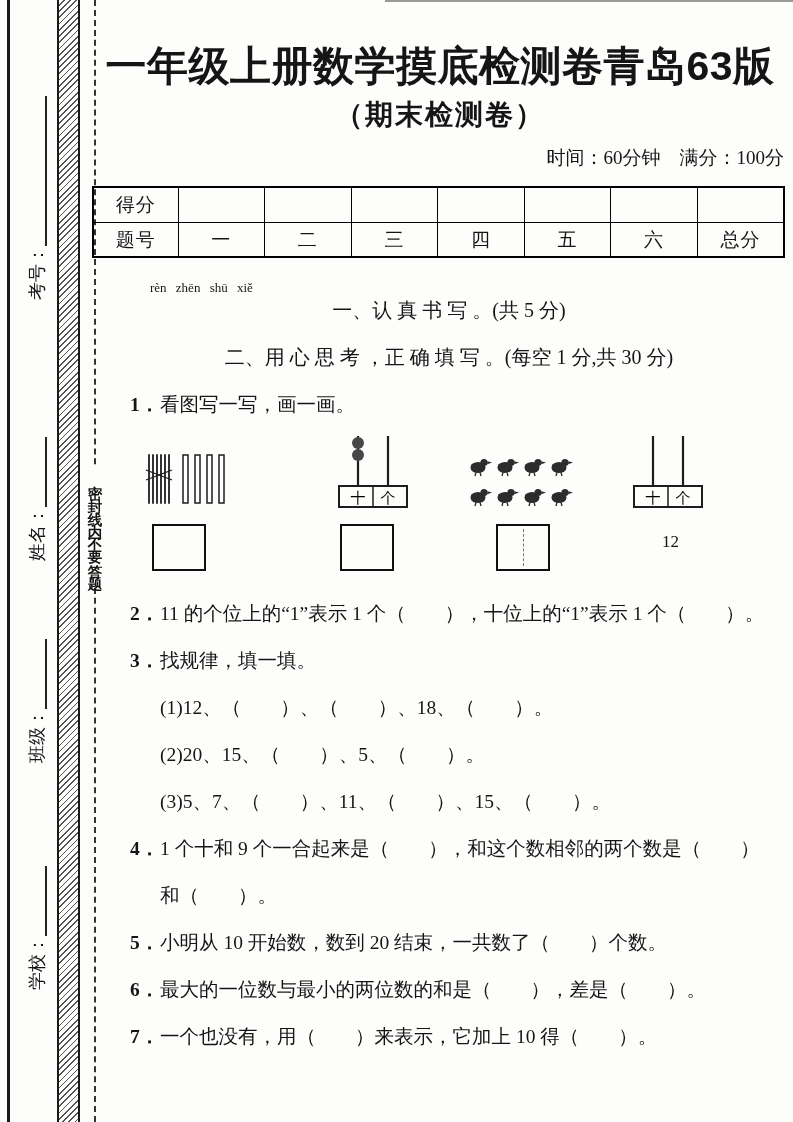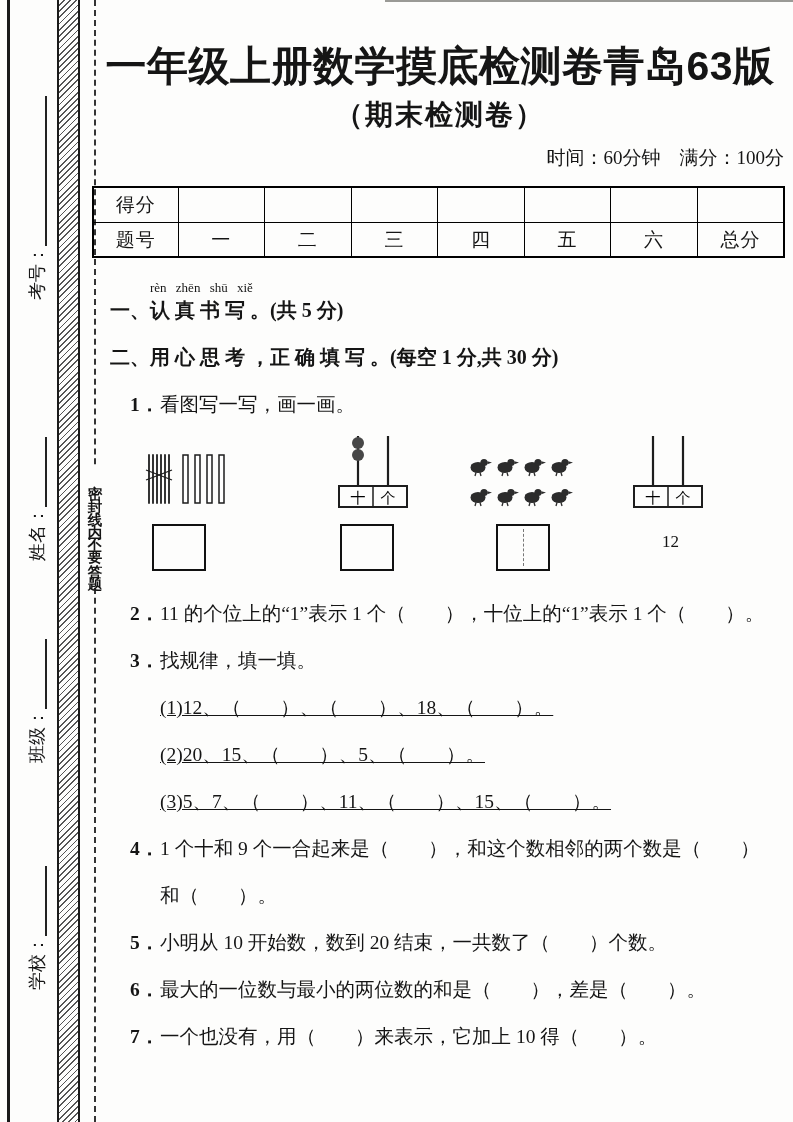--- a/index.html
+++ b/index.html
@@ -51,26 +51,26 @@
   .subtitle { margin-top:8px; text-align:center; font-size:28px; font-weight:700; letter-spacing:2px; line-height:1.2; }
   .meta { margin-top:14px; text-align:right; font-size:19px; padding-right:4px; line-height:1.3; }
 
   table.score-table { margin-top:16px; border-collapse:collapse; table-layout:fixed; width:693px; border:2px solid #000; }
   table.score-table td { border:1.5px solid #000; height:35px; text-align:center; font-size:19px; letter-spacing:1px; }
   table.score-table td.first { width:85px; }
 
   .section { margin-top:22px; margin-left:18px; }
   .section.s2 { margin-top:20px; }
   .pinyin { margin-left:40px; font-size:13px; word-spacing:6px; height:17px; white-space:pre; }
-  .sec-title { font-size:20px; font-weight:700; line-height:27px; }
+  .sec-title { font-size:20px; font-weight:400; line-height:27px;text-align:center; }
 
   .q { display:flex; margin-left:38px; line-height:47px; font-size:19.5px; }
   .q .qnum { flex:none; width:30px; font-weight:700; }
   .q .qtext { flex:1; }
-  .sub { margin-left:68px; line-height:47px; font-size:19.5px;text-decoration:underline; }
+  .sub { margin-left:68px; line-height:47px; font-size:19.5px; }
   .q.q1 { margin-top:10px; }
 
   
   .fig-row { position:relative; height:162px; }
   .fig { position:absolute; }
   .f-sticks  { left:53px;  top:22px; }
   .f-count1  { left:238px; top:2px; }
   .f-birds   { left:378px; top:30px; }
   .f-count2  { left:533px; top:2px; }
   .ctext { font-size:15px; font-family:"Liberation Serif","DejaVu Serif",serif; }

